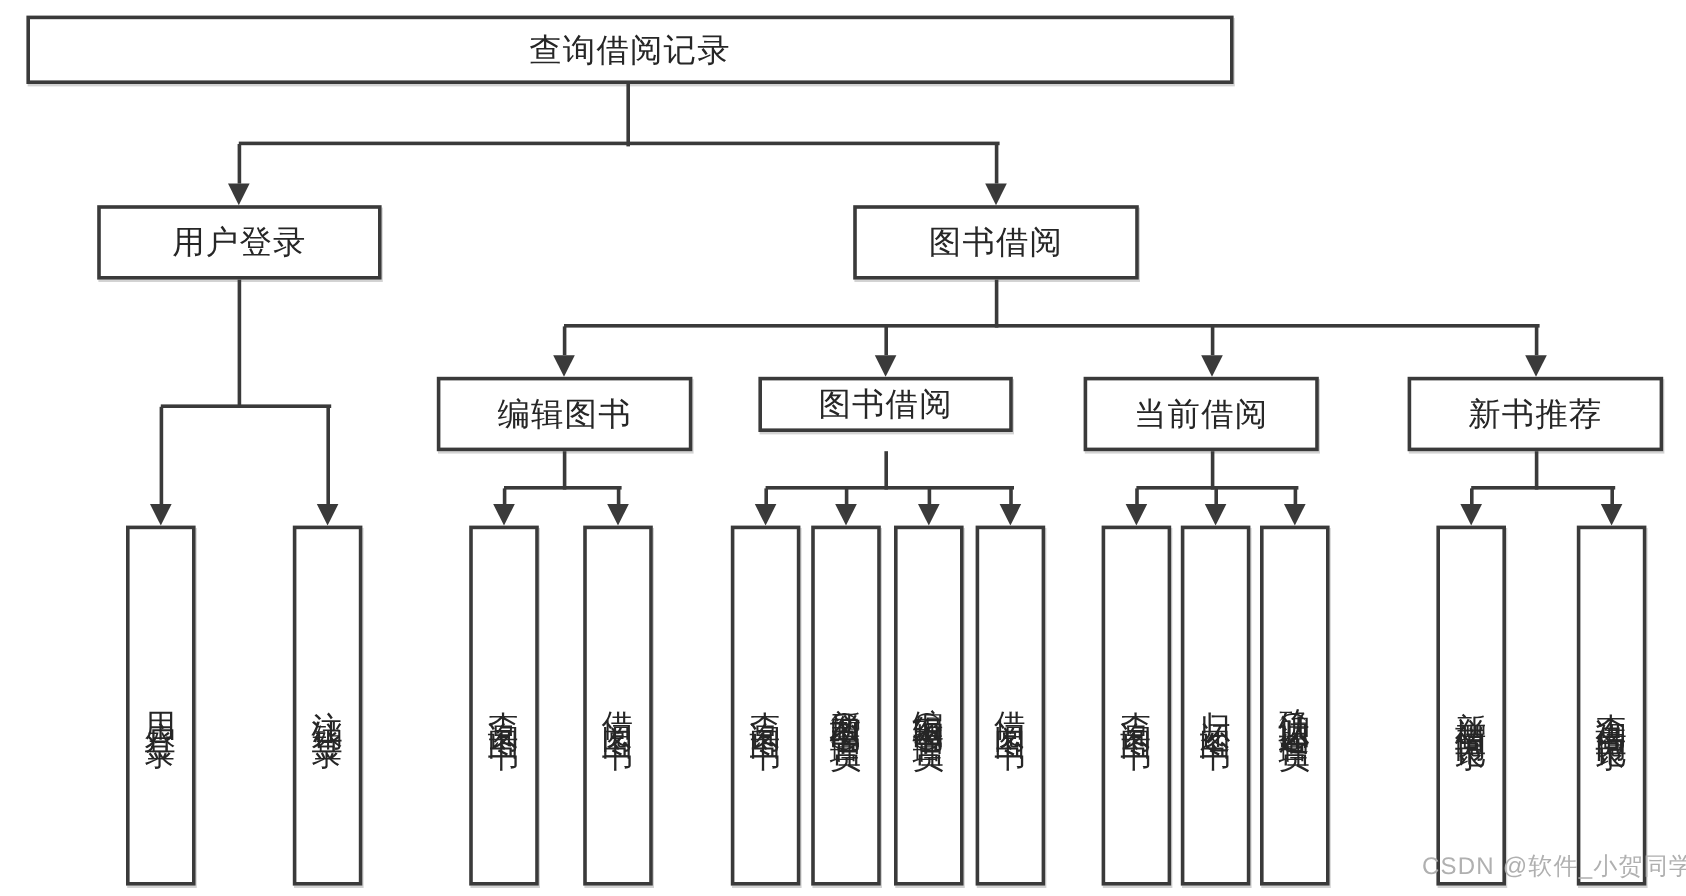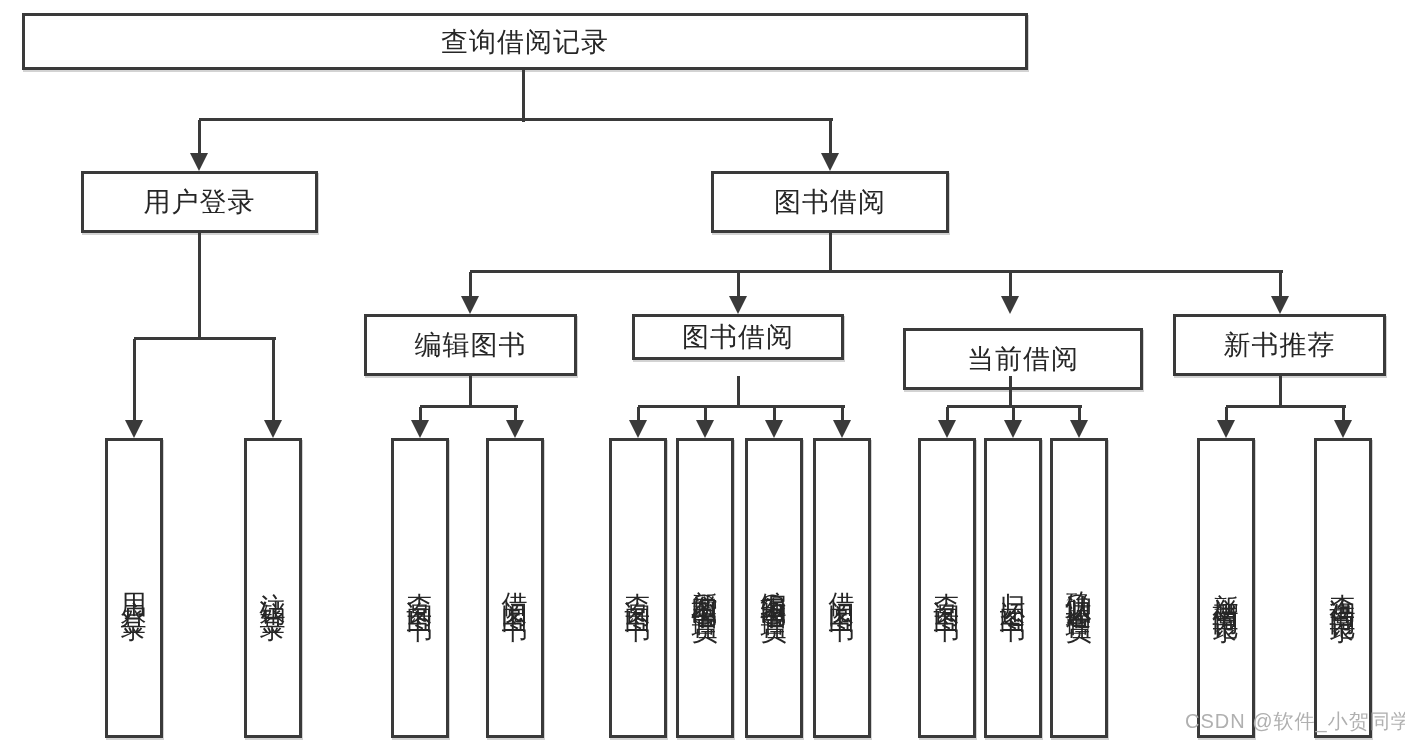--- a/index.html
+++ b/index.html
@@ -49,21 +49,21 @@
   <div class="box" style="left:711px;top:171px;width:238px;height:62px">
     <span class="hlabel">图书借阅</span>
   </div>
 
   <div class="box" style="left:364px;top:314px;width:213px;height:62px">
     <span class="hlabel">编辑图书</span>
   </div>
   <div class="box" style="left:632px;top:314px;width:212px;height:46px">
     <span class="hlabel">图书借阅</span>
   </div>
-  <div class="box" style="left:903px;top:328px;width:240px;height:62px">
+  <div class="box" style="left:903px;top:314px;width:196px;height:62px">
     <span class="hlabel">当前借阅</span>
   </div>
   <div class="box" style="left:1173px;top:314px;width:213px;height:62px">
     <span class="hlabel">新书推荐</span>
   </div>
 
   <div class="vbox" style="left:105px">
     <span class="vlabel" style="letter-spacing: 8px;">用户登录</span>
   </div>
   <div class="vbox" style="left:244px">

